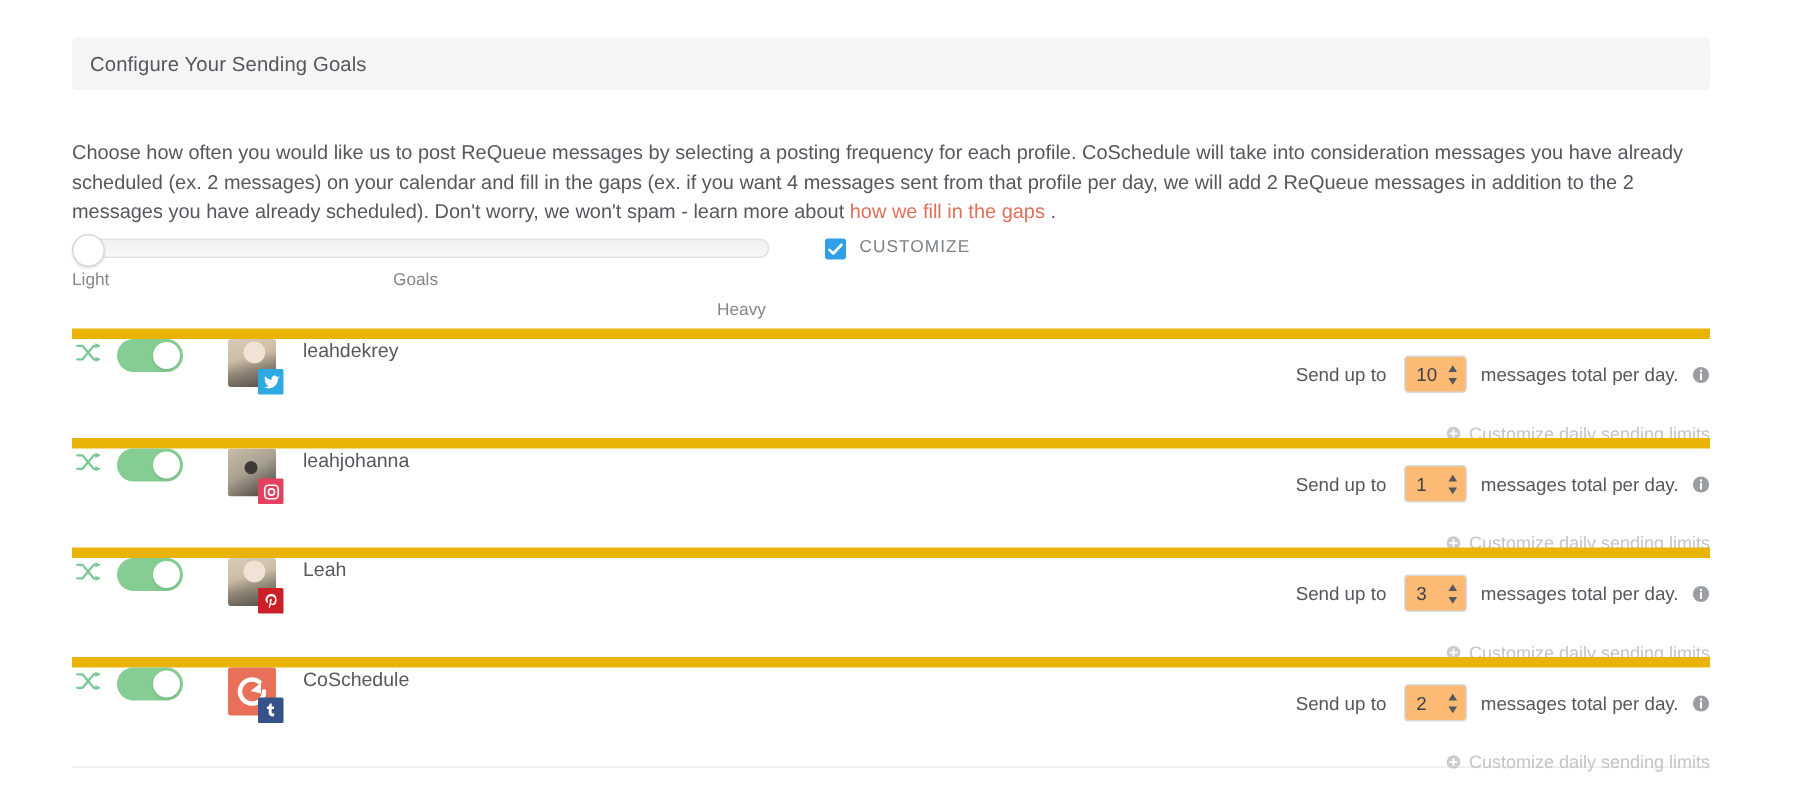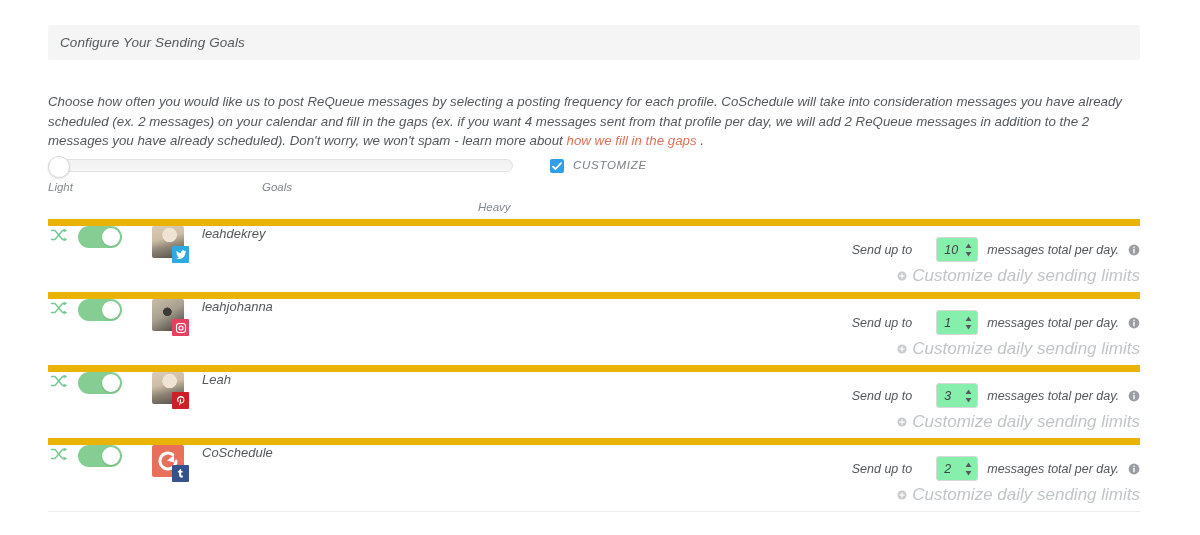--- a/index.html
+++ b/index.html
@@ -12,21 +12,20 @@
     height: 535px;
     font-family: "Liberation Sans", sans-serif;
     color: #4a4f54;
     overflow: hidden;
   }
 
   .page {
     position: relative;
     width: 956px;
     height: 535px;
-    font-style: italic;
   }
 
   
   .panel-header {
     position: absolute;
     left: 48px;
     top: 25px;
     width: 1092px;
     height: 35px;
     background: #f5f5f6;
@@ -226,28 +225,28 @@
     top: 11px;
     text-align: right;
   }
   .limit-line {
     display: flex;
     align-items: center;
     justify-content: flex-end;
     font-size: 12.5px;
     color: #54585c;
   }
-  .limit-line .lbl-pre { margin-right: 24px; }
+  .limit-line .lbl-pre { margin-right: 12px; }
   .num-input {
     position: relative;
     width: 42px;
     height: 25px;
     border: 1px solid #d7d8da;
     border-radius: 3px;
-    background: #86efac;
+    background: #fdba74;
     display: flex;
     align-items: center;
     box-sizing: border-box;
     cursor: text;
   }
   .num-input .val {
     padding-left: 7px;
     font-size: 12.5px;
     color: #3f4348;
   }
@@ -261,25 +260,25 @@
   .limit-line .lbl-post { margin-left: 9px; }
   .info-icon {
     margin-left: 9px;
     width: 12px;
     height: 12px;
     flex: 0 0 auto;
     cursor: pointer;
   }
 
   .customize-limits {
-    margin-top: 4px;
+    margin-top: 20px;
     display: flex;
     align-items: center;
     justify-content: flex-end;
-    font-size: 17px;
+    font-size: 12px;
     color: #c2c5c8;
     cursor: pointer;
   }
   .customize-limits .plus {
     width: 10px;
     height: 10px;
     margin-right: 5px;
     flex: 0 0 auto;
   }
 </style>

